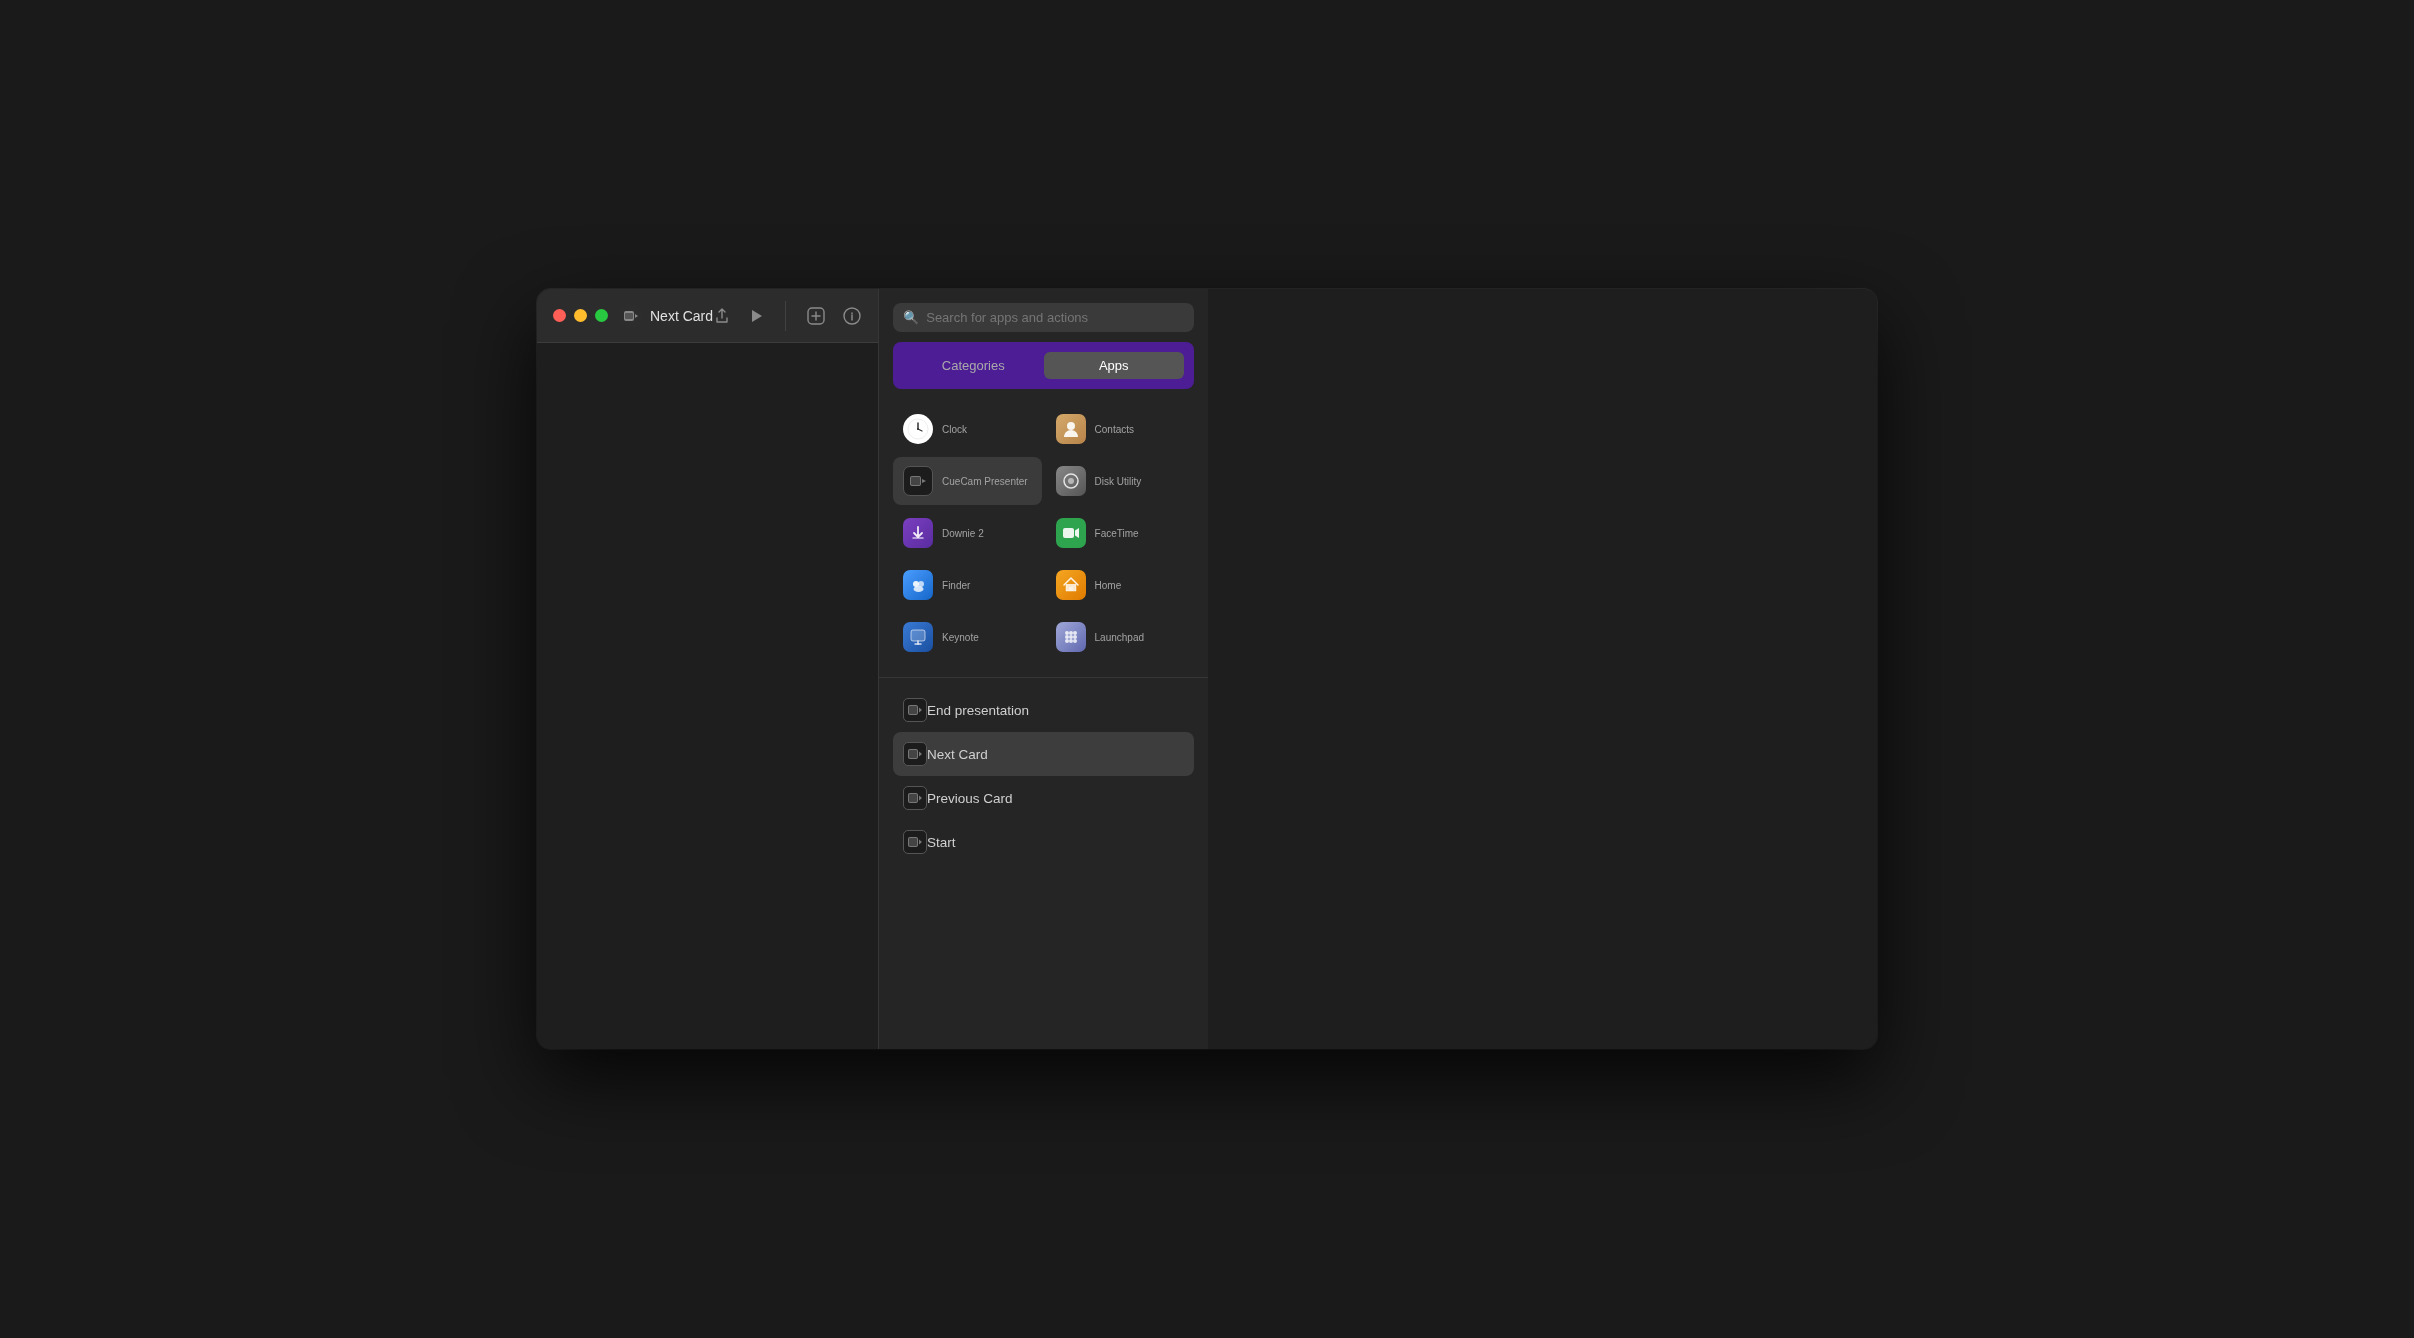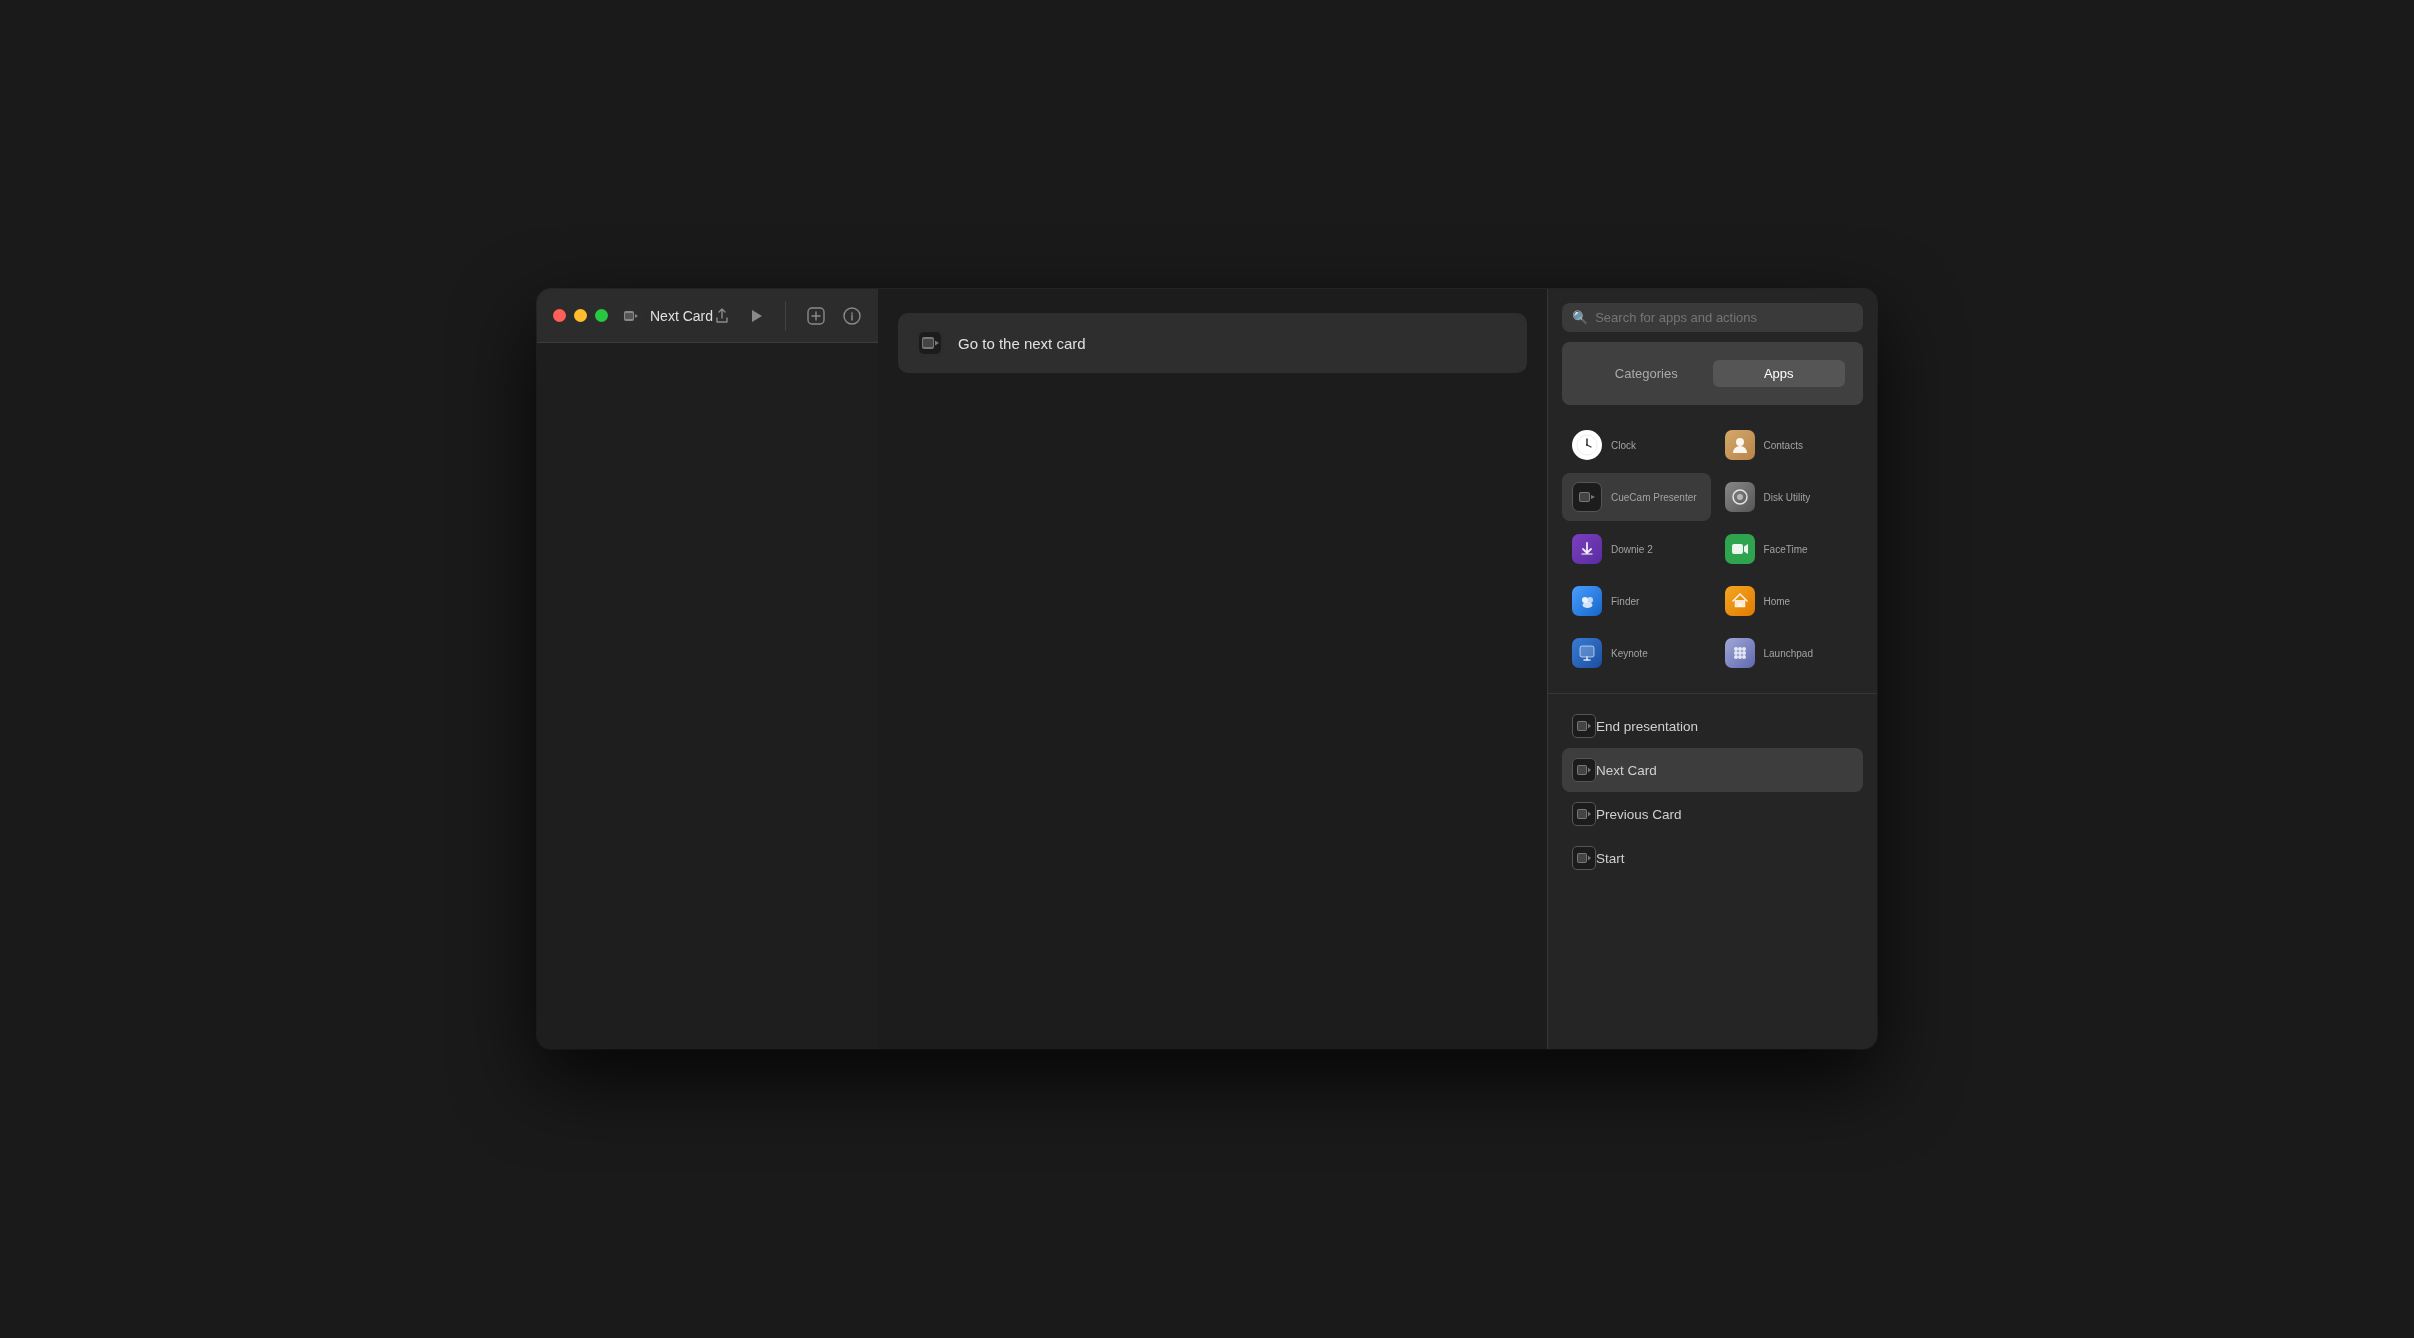--- a/index.html
+++ b/index.html
@@ -162,23 +162,23 @@
       border: none;
       outline: none;
       color: #7dd3fc;
       font-size: 13px;
       width: 100%;
     }
 
     .sidebar-tabs {
       display: flex;
       margin: 0 14px 10px;
-      background: #404040;
+      background: #4c1d95;
       border-radius: 8px;
-      padding: 18px;
+      padding: 10px;
       flex-shrink: 0;
     }
 
     .sidebar-tab {
       flex: 1;
       text-align: center;
       padding: 6px 0;
       font-size: 13px;
       color: #aaa;
       cursor: pointer;
@@ -355,33 +355,20 @@
         <svg width="20" height="20" viewBox="0 0 20 20" fill="none">
           <circle cx="10" cy="10" r="8" stroke="#8a8a8a" stroke-width="1.4"></circle>
           <path d="M10 9v5M10 7v.5" stroke="#8a8a8a" stroke-width="1.5" stroke-linecap="round"></path>
         </svg>
       </div>
     </div>
   </div>
 
   <div class="main-content">
 
-    <div class="editor-panel">
-      <div class="action-block">
-        <div class="action-block-icon">
-          <svg width="22" height="22" viewBox="0 0 22 22">
-            <rect width="22" height="22" rx="5" fill="#1c1c1c"></rect>
-            <rect x="3" y="5" width="12" height="12" rx="2" fill="#777"></rect>
-            <polygon points="16,8.5 20,11 16,13.5" fill="#777"></polygon>
-            <rect x="4" y="7" width="10" height="8" rx="1" fill="#444"></rect>
-          </svg>
-        </div>
-        <span class="action-block-label">Go to the next card</span>
-      </div>
-    </div>
 
     <div class="sidebar-panel">
 
       <div class="sidebar-search">
         <div class="search-box">
           <span class="search-icon">🔍</span>
           <input class="search-input" type="text" placeholder="Search for apps and actions" style="">
         </div>
       </div>
 

